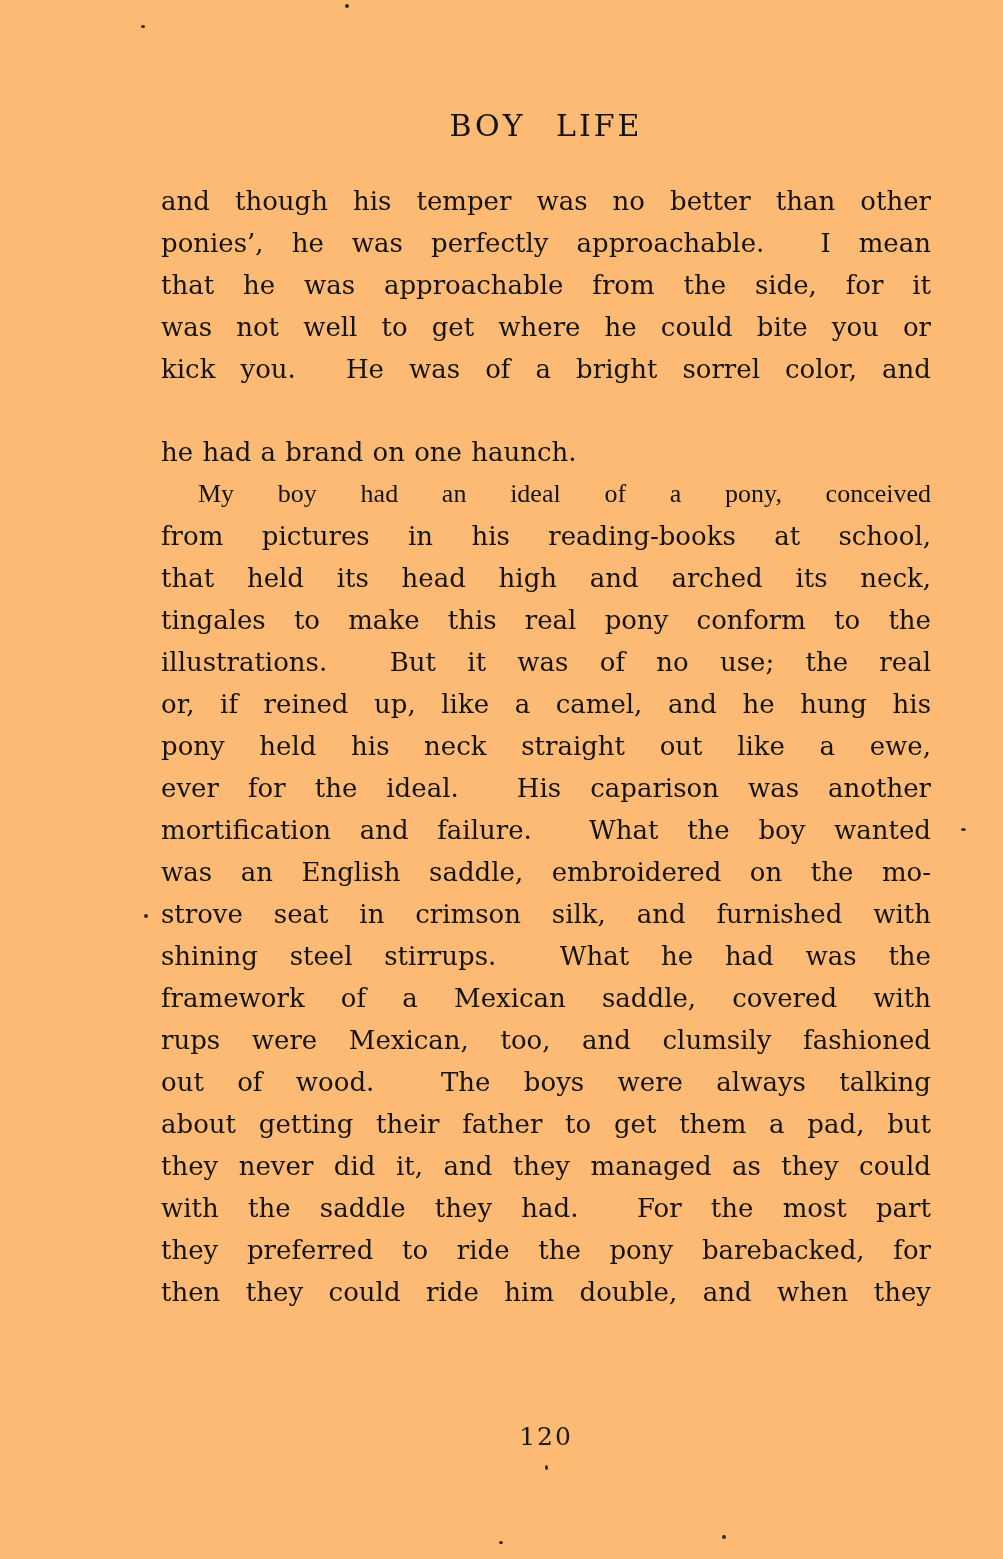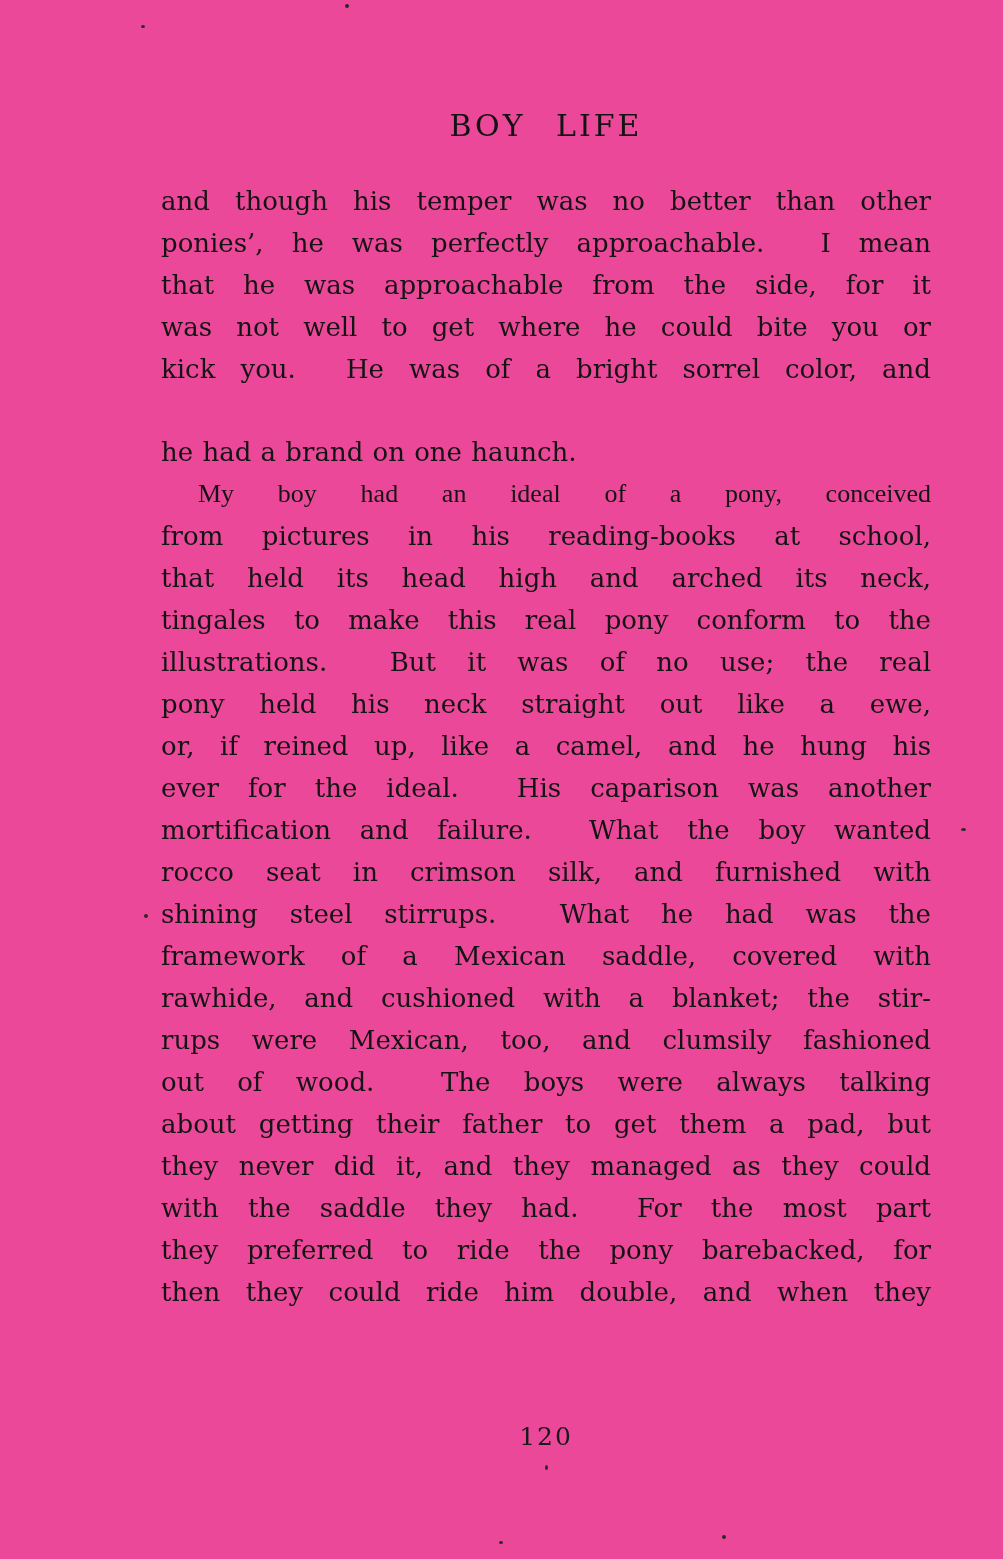--- a/index.html
+++ b/index.html
@@ -4,21 +4,21 @@
 <style>
   html, body {
     margin: 0;
     padding: 0;
     background: #ffffff;
   }
   .page {
     position: relative;
     width: 1003px;
     height: 1559px;
-    background: #ec4899;
+    background: #fdba74;
     overflow: hidden;
     font-family: "DejaVu Serif", serif;
     color: #141414;
   }
   .running-head {
     position: absolute;
     left: 161px;
     top: 108px;
     width: 770px;
     text-align: center;
@@ -80,28 +80,28 @@
       <div class="line">ponies’, he was perfectly approachable.  I mean</div>
       <div class="line">that he was approachable from the side, for it</div>
       <div class="line">was not well to get where he could bite you or</div>
       <div class="line">kick you.  He was of a bright sorrel color, and</div>
       <div class="line flush">he had a brand on one haunch.</div>
       <div class="line indent">My boy had an ideal of a pony, conceived</div>
       <div class="line">from pictures in his reading-books at school,</div>
       <div class="line">that held its head high and arched its neck,</div>
       <div class="line">tingales to make this real pony conform to the</div>
       <div class="line">illustrations.  But it was of no use; the real</div>
+      <div class="line">or, if reined up, like a camel, and he hung his</div>
       <div class="line">pony held his neck straight out like a ewe,</div>
-      <div class="line">or, if reined up, like a camel, and he hung his</div>
       <div class="line">ever for the ideal.  His caparison was another</div>
       <div class="line">mortification and failure.  What the boy wanted</div>
-      <div class="line">rocco seat in crimson silk, and furnished with</div>
+      <div class="line">was an English saddle, embroidered on the mo-</div>
+      <div class="line">strove seat in crimson silk, and furnished with</div>
       <div class="line">shining steel stirrups.  What he had was the</div>
       <div class="line">framework of a Mexican saddle, covered with</div>
-      <div class="line">rawhide, and cushioned with a blanket; the stir-</div>
       <div class="line">rups were Mexican, too, and clumsily fashioned</div>
       <div class="line">out of wood.  The boys were always talking</div>
       <div class="line">about getting their father to get them a pad, but</div>
       <div class="line">they never did it, and they managed as they could</div>
       <div class="line">with the saddle they had.  For the most part</div>
       <div class="line">they preferred to ride the pony barebacked, for</div>
       <div class="line">then they could ride him double, and when they</div>
     </div>
 
   <div class="folio">120</div>

